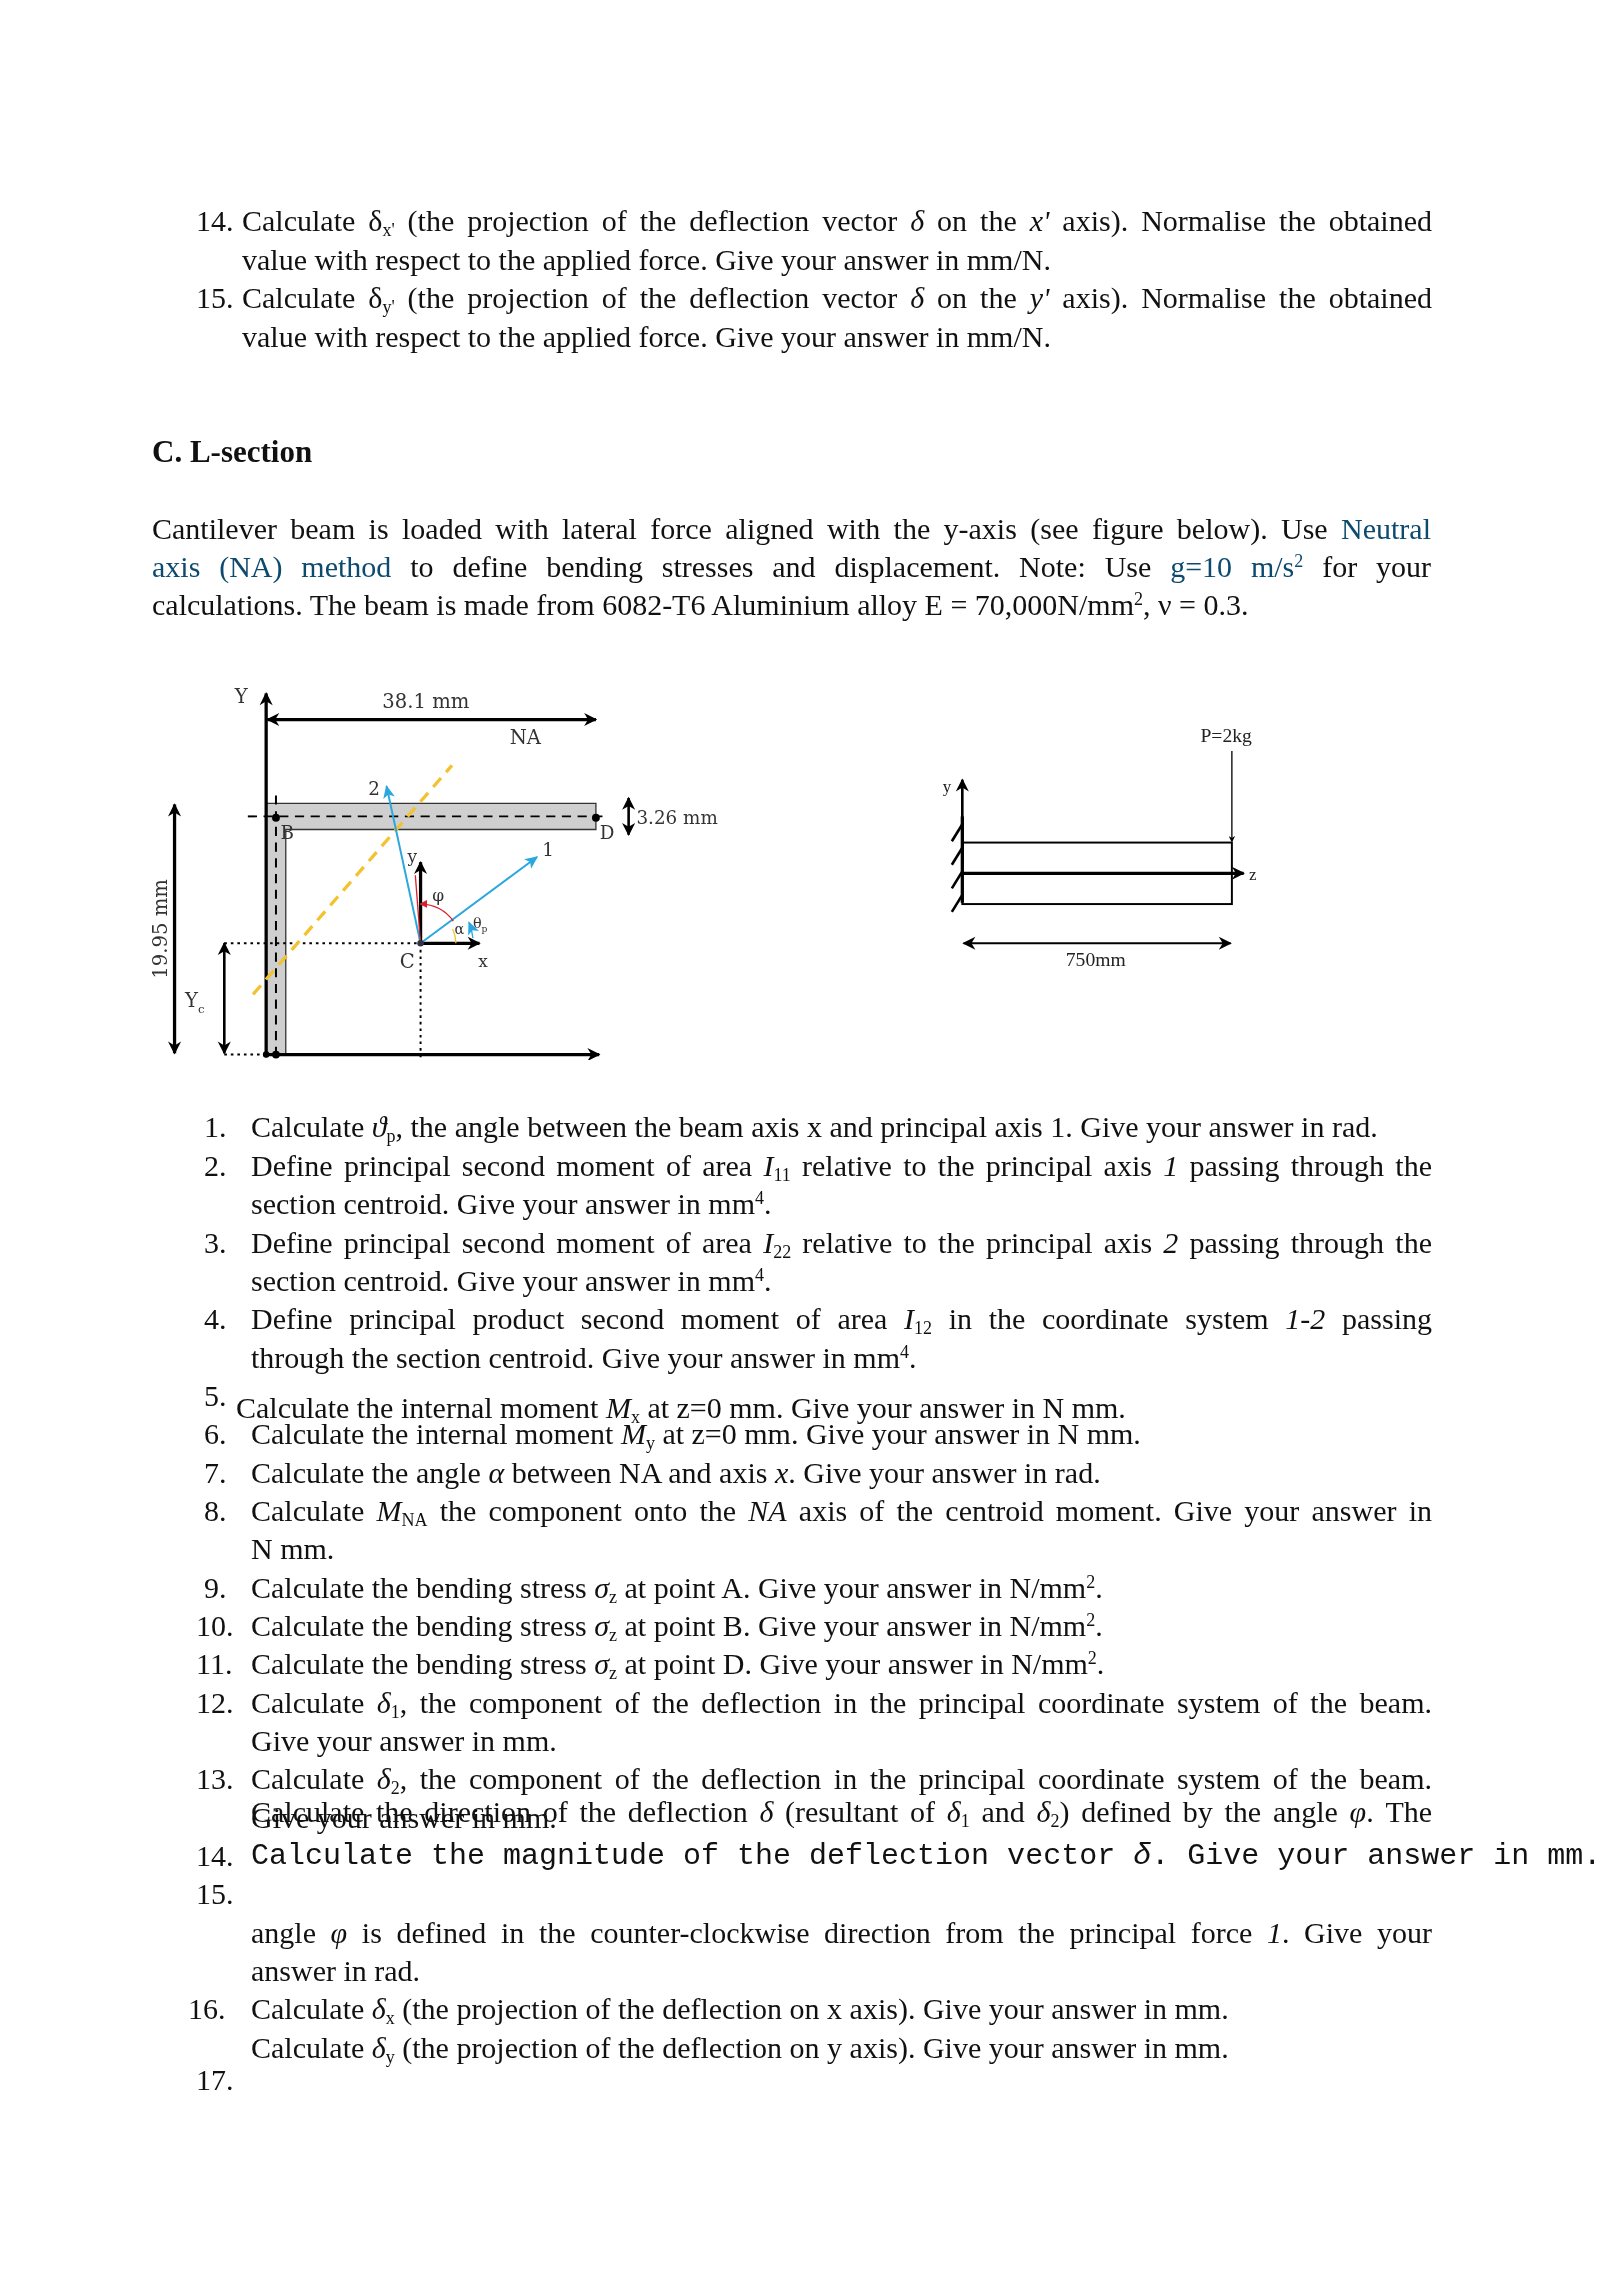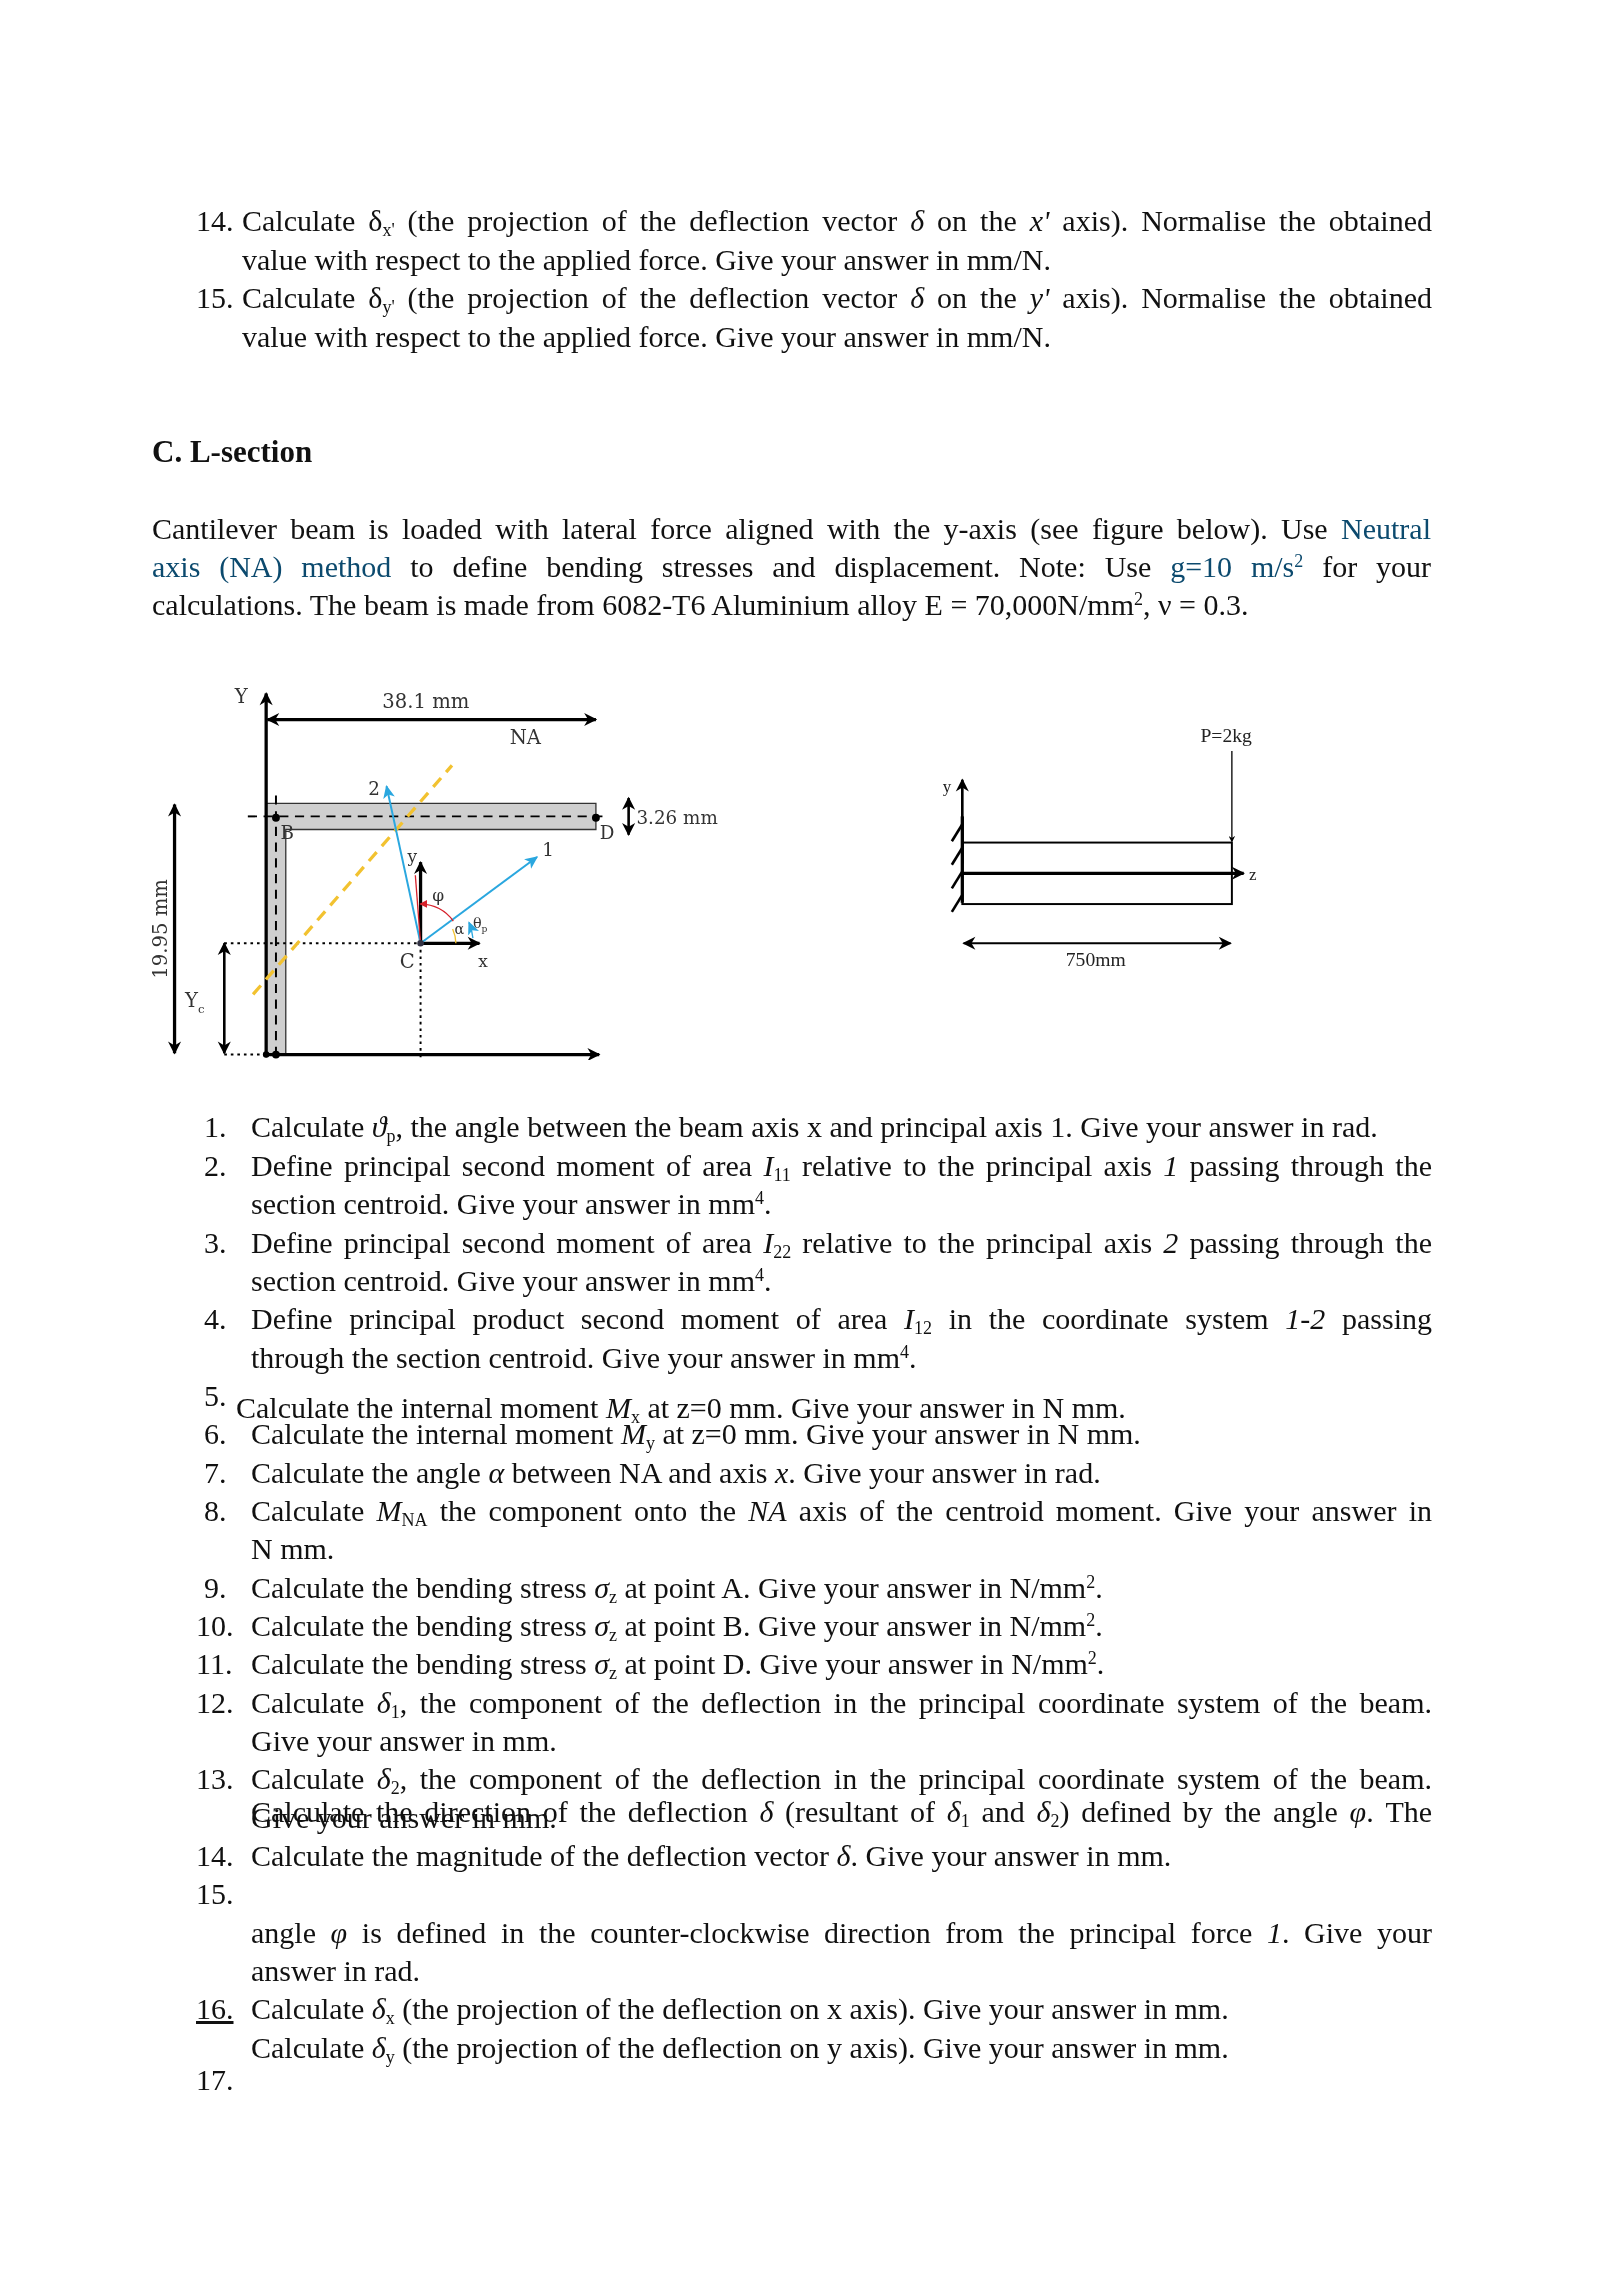--- a/index.html
+++ b/index.html
@@ -210,30 +210,30 @@
       <div class="line justify" style="width: 1181px; left: 251px; top: 1684px;"><span>Calculate </span><i>δ</i><sub>1</sub><span>, the component of the deflection in the principal coordinate system of the beam.</span></div>
       <div class="line" style="left: 251px; top: 1722px;"><span>Give your answer in mm.</span></div>
     </div>
     <div>
       <span class="num" style="left: 196px; top: 1760px;">13.</span>
       <div class="line justify" style="width: 1181px; left: 251px; top: 1760px;"><span>Calculate </span><i>δ</i><sub>2</sub><span>, the component of the deflection in the principal coordinate system of the beam.</span></div>
       <div class="line" style="left: 251px; top: 1799px;"><span>Give your answer in mm.</span></div>
     </div>
     <div>
       <span class="num" style="left: 196px; top: 1837px;">14.</span>
-      <div class="line" style="left: 251px; top: 1837px;"><span>Calculate the magnitude of the deflection vector </span><i>δ</i><span>. Give your answer in mm.</span></div>
+      <div class="line" style="left: 251px; top: 1837px; font-family: Liberation Mono, monospace;"><span>Calculate the magnitude of the deflection vector </span><i>δ</i><span>. Give your answer in mm.</span></div>
     </div>
     <div>
       <span class="num" style="left: 196px; top: 1875px;">15.</span>
       <div class="line justify" style="width: 1181px; left: 251px; top: 1793px;"><span>Calculate the direction of the deflection </span><i>δ</i><span> (resultant of </span><i>δ</i><sub>1</sub><span> and </span><i>δ</i><sub>2</sub><span>) defined by the angle </span><i>φ</i><span>. The</span></div>
       <div class="line justify" style="width: 1181px; left: 251px; top: 1914px;"><span>angle </span><i>φ</i><span> is defined in the counter-clockwise direction from the principal force </span><i>1</i><span>. Give your</span></div>
       <div class="line" style="left: 251px; top: 1952px;"><span>answer in rad.</span></div>
     </div>
     <div>
-      <span class="num" style="left: 196px; top: 1990px; text-decoration: underline;">16.</span>
+      <span class="num" style="left: 188px; top: 1990px;">16.</span>
       <div class="line" style="left: 251px; top: 1990px;"><span>Calculate </span><i>δ</i><sub>x</sub><span> (the projection of the deflection on x axis). Give your answer in mm.</span></div>
     </div>
     <div>
       <span class="num" style="left: 196px; top: 2029px; margin-top: 32px;">17.</span>
       <div class="line" style="left: 251px; top: 2029px;"><span>Calculate </span><i>δ</i><sub>y</sub><span> (the projection of the deflection on y axis). Give your answer in mm.</span></div>
     </div>
   </div>
 
 
 </body></html>

